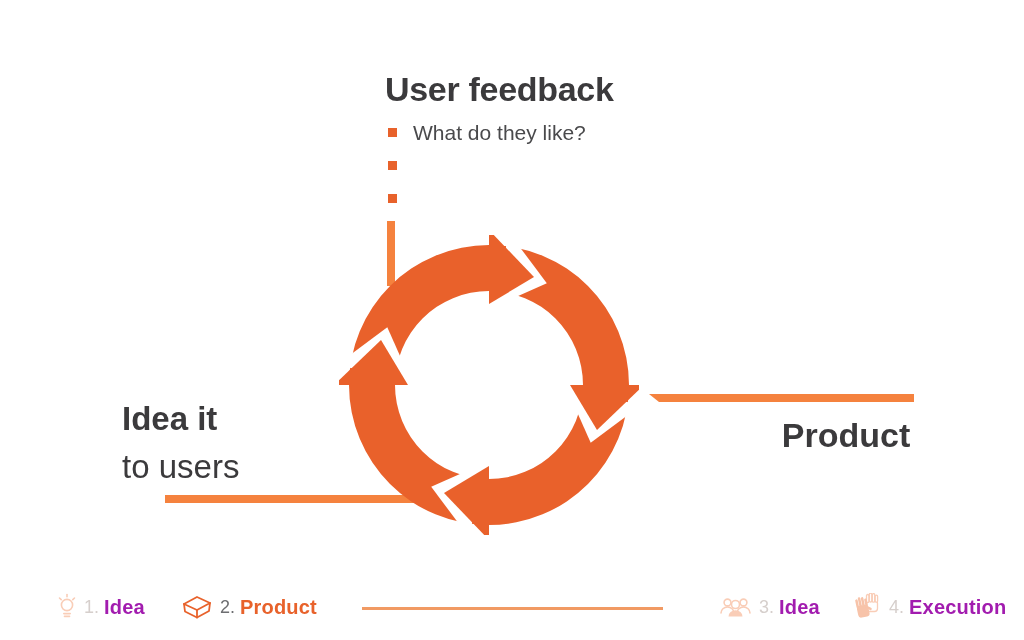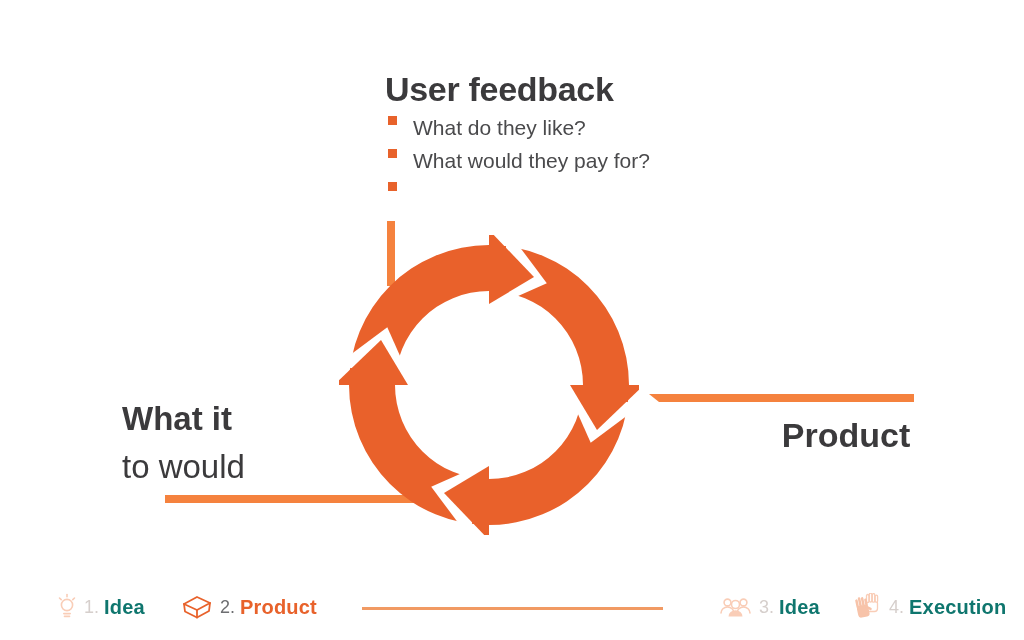--- a/index.html
+++ b/index.html
@@ -6,21 +6,21 @@
   .canvas{
     position:relative;width:1024px;height:640px;background:#ffffff;
     font-family:"Liberation Sans",sans-serif;overflow:hidden;
   }
   
   .fb-title{
     position:absolute;left:385px;top:70px;
     font-size:34px;font-weight:bold;color:#3b3a3c;letter-spacing:-0.3px;
   }
   .fb-bullets{position:absolute;left:388px;top:116px;}
-  .fb-row{display:flex;align-items:flex-start;height:33px;}
+  .fb-row{display:flex;align-items:center;height:33px;}
   .fb-sq{width:9px;height:9px;background:#e8622b;margin-right:16px;flex:none;}
   .fb-text{font-size:21px;color:#4a4a4c;white-space:nowrap;}
   
   .conn{position:absolute;background:#f5823e;}
   .conn-v{left:387px;top:221px;width:8px;height:65px;}
   .conn-r{left:649px;top:394px;width:265px;height:8px;
           clip-path:polygon(0 0,100% 0,100% 100%,10px 100%);}
   .conn-l{left:165px;top:495px;width:249px;height:8px;}
   
   .cycle{position:absolute;left:339px;top:235px;width:300px;height:300px;}
@@ -31,38 +31,37 @@
              color:#3b3a3c;font-size:34px;line-height:47px;}
   .lbl-right .b1{font-weight:bold;}
   
   .step{position:absolute;top:591px;height:32px;display:flex;align-items:center;cursor:default;}
   .step .icn{margin-right:7px;display:flex;align-items:center;}
   .step .num{font-size:18px;margin-right:5px;}
   .step .lbl{font-size:20px;font-weight:bold;letter-spacing:0.2px;}
   .step.active .num{color:#6d6e71;}
   .step.active .lbl{color:#e8622b;}
   .step.inactive .num{color:#d6cfcc;}
-  .step.inactive .lbl{color:#0f766e;}
+  .step.inactive .lbl{color:#a21caf;}
   .step1{left:57px;} .step2{left:181px;} .step3{left:719px;} .step4{left:855px;}
   .progress-line{position:absolute;left:362px;top:607px;width:301px;height:3px;background:#f19a63;}
 </style>
 </head>
 <body>
 
 <div class="canvas">
 
   <div class="fb-title">User feedback</div>
   <div class="fb-bullets">
     <div class="fb-row">
       <span class="fb-sq"></span>
       <span class="fb-text">What do they like?</span>
     </div>
     <div class="fb-row">
       <span class="fb-sq"></span>
-      <span class="fb-text">What would they pay for?</span>
     </div>
     <div class="fb-row">
       <span class="fb-sq"></span>
     </div>
   </div>
 
   <div class="conn conn-v"></div>
   <div class="conn conn-r"></div>
   <div class="conn conn-l"></div>
 
@@ -81,22 +80,22 @@
       <path d="M0,-155 L45,-108 L0,-81 Z" fill="#ffffff" transform="rotate(7)"></path>
       <path d="M0,-155 L45,-108 L0,-81 Z" fill="#e9612b"></path>
     </g>
     <g transform="rotate(270)">
       <path d="M0,-155 L45,-108 L0,-81 Z" fill="#ffffff" transform="rotate(7)"></path>
       <path d="M0,-155 L45,-108 L0,-81 Z" fill="#e9612b"></path>
     </g>
   </svg>
 
   <div class="lbl-left">
-    <div class="b1">What it</div>
-    <div>to would</div>
+    <div class="b1">Idea it</div>
+    <div>to users</div>
   </div>
 
   <div class="lbl-right">
     <div class="b1">Product</div>
   </div>
 
   <div class="step step1 inactive">
     <span class="icn">
       <svg width="20" height="29" viewBox="0 0 20 29">
         <g fill="none" stroke="#f9cdb7" stroke-width="1.6" stroke-linecap="round">

